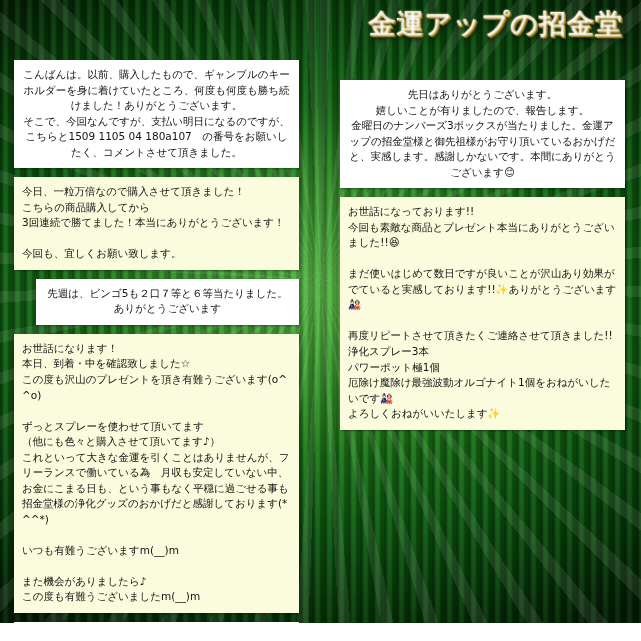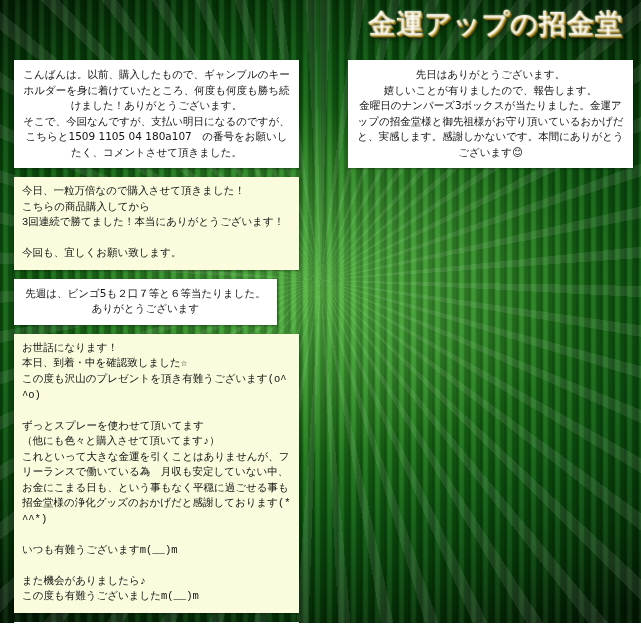--- a/index.html
+++ b/index.html
@@ -86,35 +86,35 @@
   .col {
     position: absolute;
     top: 60px;
     width: 285px;
     display: flex;
     flex-direction: column;
     gap: 9px;
     z-index: 3;
   }
   .col-left { left: 14px; }
-  .col-right { left: 348px; }
+  .col-right { left: 340px; margin-top: 20px; }
 
   .card {
     padding: 7px 8px 8px 8px;
     font-family: "DejaVu Sans", "Liberation Sans", sans-serif;
     font-size: 10.5px;
     line-height: 1.48;
     color: #111;
     box-shadow: 1px 1px 2px rgba(0,0,0,0.35);
     white-space: pre-wrap;
     word-break: break-all;
   }
   .card.white { background: #ffffff; text-align: center; }
-  .card.cream { background: #fbfbdd; font-family: Liberation Mono, monospace; }
-  .card.indent { width: calc(100% - 22px); box-sizing: border-box; }
+  .card.cream { background: #fbfbdd; }
+  .card.indent { margin-left: 22px; width: calc(100% - 22px); box-sizing: border-box; }
 </style>
 </head>
 <body>
 
 <div class="page">
 
   <div class="title-shadow">金運アップの招金堂</div>
   <div class="title-wrap">
     <div class="title">金運アップの招金堂</div>
   </div>
@@ -142,15 +142,25 @@
 また機会がありましたら♪
 この度も有難うございましたm(__)m</div>
     <div class="card white">確実に運が上がっているのを実感している毎日です。</div>
 
   </div>
 
   <div class="col col-right">
     <div class="card white">先日はありがとうございます。
 嬉しいことが有りましたので、報告します。
 金曜日のナンバーズ3ボックスが当たりました。金運アップの招金堂様と御先祖様がお守り頂いているおかげだと、実感します。感謝しかないです。本間にありがとうございます😊</div>
+    <div class="card cream">お世話になっております!!
+今回も素敵な商品とプレゼント本当にありがとうございました!!😆
+
+まだ使いはじめて数日ですが良いことが沢山あり効果がでていると実感しております!!✨ありがとうございます🎎
+
+再度リピートさせて頂きたくご連絡させて頂きました!!
+浄化スプレー3本
+パワーポット極1個
+厄除け魔除け最強波動オルゴナイト1個をおねがいしたいです🎎
+よろしくおねがいいたします✨</div>
   </div>
 
 </div>
 
 </body></html>

